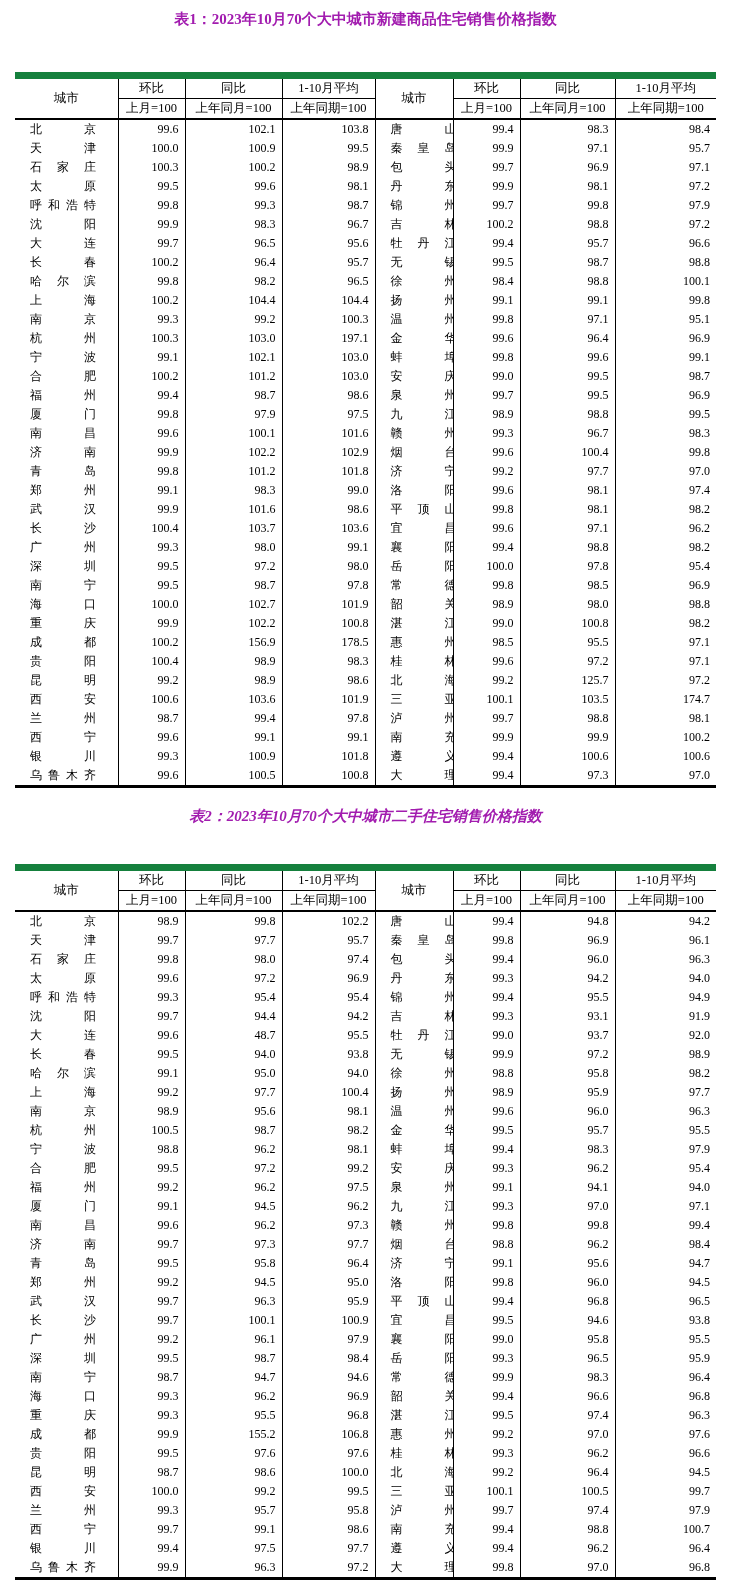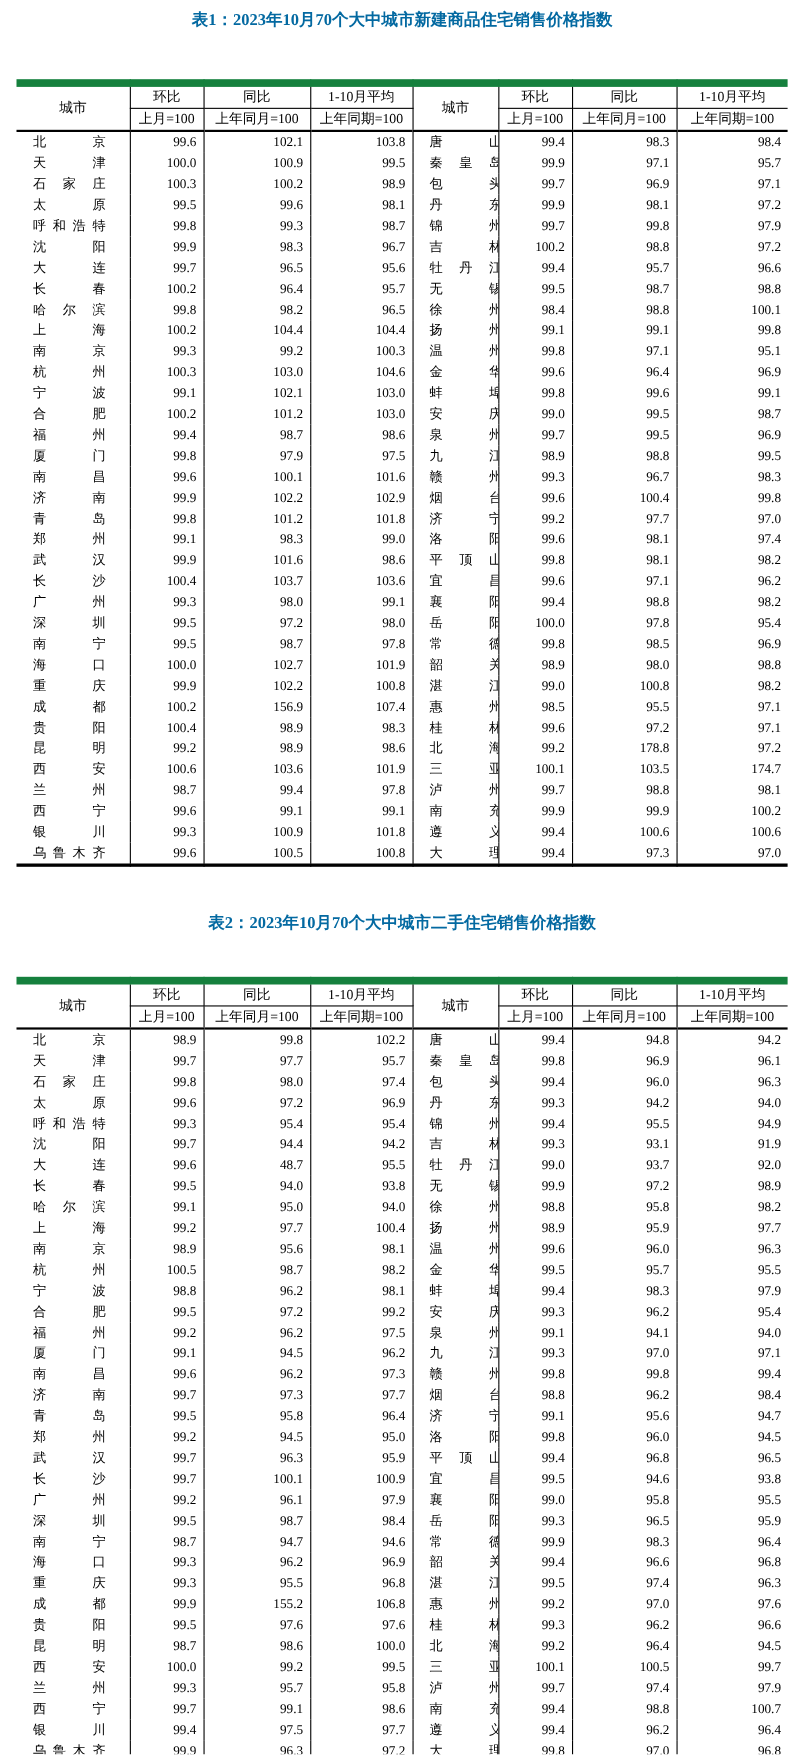--- a/index.html
+++ b/index.html
@@ -3,25 +3,25 @@
 <meta charset="utf-8">
 <style>
   html,body{margin:0;padding:0;background:#ffffff;}
   .page{
     width:731px;height:1595px;background:#ffffff;color:#000000;
     font-family:"Liberation Serif","DejaVu Serif",serif;
     overflow:hidden;
   }
   .tbl-title{
     margin:0;text-align:center;font-weight:bold;
-    font-size:15px;line-height:21px;color:#0369a1;
+    font-size:15px;line-height:21px;color:#a21caf;
     font-family:"Liberation Serif","DejaVu Serif",serif;
   }
   #title1{padding-top:9px;}
-  #title2{margin-top:42px;}
+  #title2{margin-top:18px;font-style:italic;}
   table.tbl{
     border-collapse:collapse;table-layout:fixed;
     width:701px;margin-left:15px;
     border-top:7px solid #15803d;border-bottom:3px solid #000;
   }
   #t1{margin-top:42px;}
   #t2{margin-top:37px;}
   .tbl th,.tbl td{
     padding:0;height:19px;line-height:19px;
     font-size:12px;font-weight:normal;color:#000;
@@ -184,21 +184,21 @@
           <td class="num">100.3</td>
           <td class="city"><span class="cityname">温州</span></td>
           <td class="num">99.8</td>
           <td class="num">97.1</td>
           <td class="num">95.1</td>
         </tr>
         <tr>
           <td class="city"><span class="cityname">杭州</span></td>
           <td class="num">100.3</td>
           <td class="num">103.0</td>
-          <td class="num">104.6</td>
+          <td class="num">197.1</td>
           <td class="city"><span class="cityname">金华</span></td>
           <td class="num">99.6</td>
           <td class="num">96.4</td>
           <td class="num">96.9</td>
         </tr>
         <tr>
           <td class="city"><span class="cityname">宁波</span></td>
           <td class="num">99.1</td>
           <td class="num">102.1</td>
           <td class="num">103.0</td>
@@ -344,21 +344,21 @@
           <td class="num">100.8</td>
           <td class="city"><span class="cityname">湛江</span></td>
           <td class="num">99.0</td>
           <td class="num">100.8</td>
           <td class="num">98.2</td>
         </tr>
         <tr>
           <td class="city"><span class="cityname">成都</span></td>
           <td class="num">100.2</td>
           <td class="num">156.9</td>
-          <td class="num">107.4</td>
+          <td class="num">178.5</td>
           <td class="city"><span class="cityname">惠州</span></td>
           <td class="num">98.5</td>
           <td class="num">95.5</td>
           <td class="num">97.1</td>
         </tr>
         <tr>
           <td class="city"><span class="cityname">贵阳</span></td>
           <td class="num">100.4</td>
           <td class="num">98.9</td>
           <td class="num">98.3</td>
@@ -367,21 +367,21 @@
           <td class="num">97.2</td>
           <td class="num">97.1</td>
         </tr>
         <tr>
           <td class="city"><span class="cityname">昆明</span></td>
           <td class="num">99.2</td>
           <td class="num">98.9</td>
           <td class="num">98.6</td>
           <td class="city"><span class="cityname">北海</span></td>
           <td class="num">99.2</td>
-          <td class="num">178.8</td>
+          <td class="num">125.7</td>
           <td class="num">97.2</td>
         </tr>
         <tr>
           <td class="city"><span class="cityname">西安</span></td>
           <td class="num">100.6</td>
           <td class="num">103.6</td>
           <td class="num">101.9</td>
           <td class="city"><span class="cityname">三亚</span></td>
           <td class="num">100.1</td>
           <td class="num">103.5</td>

